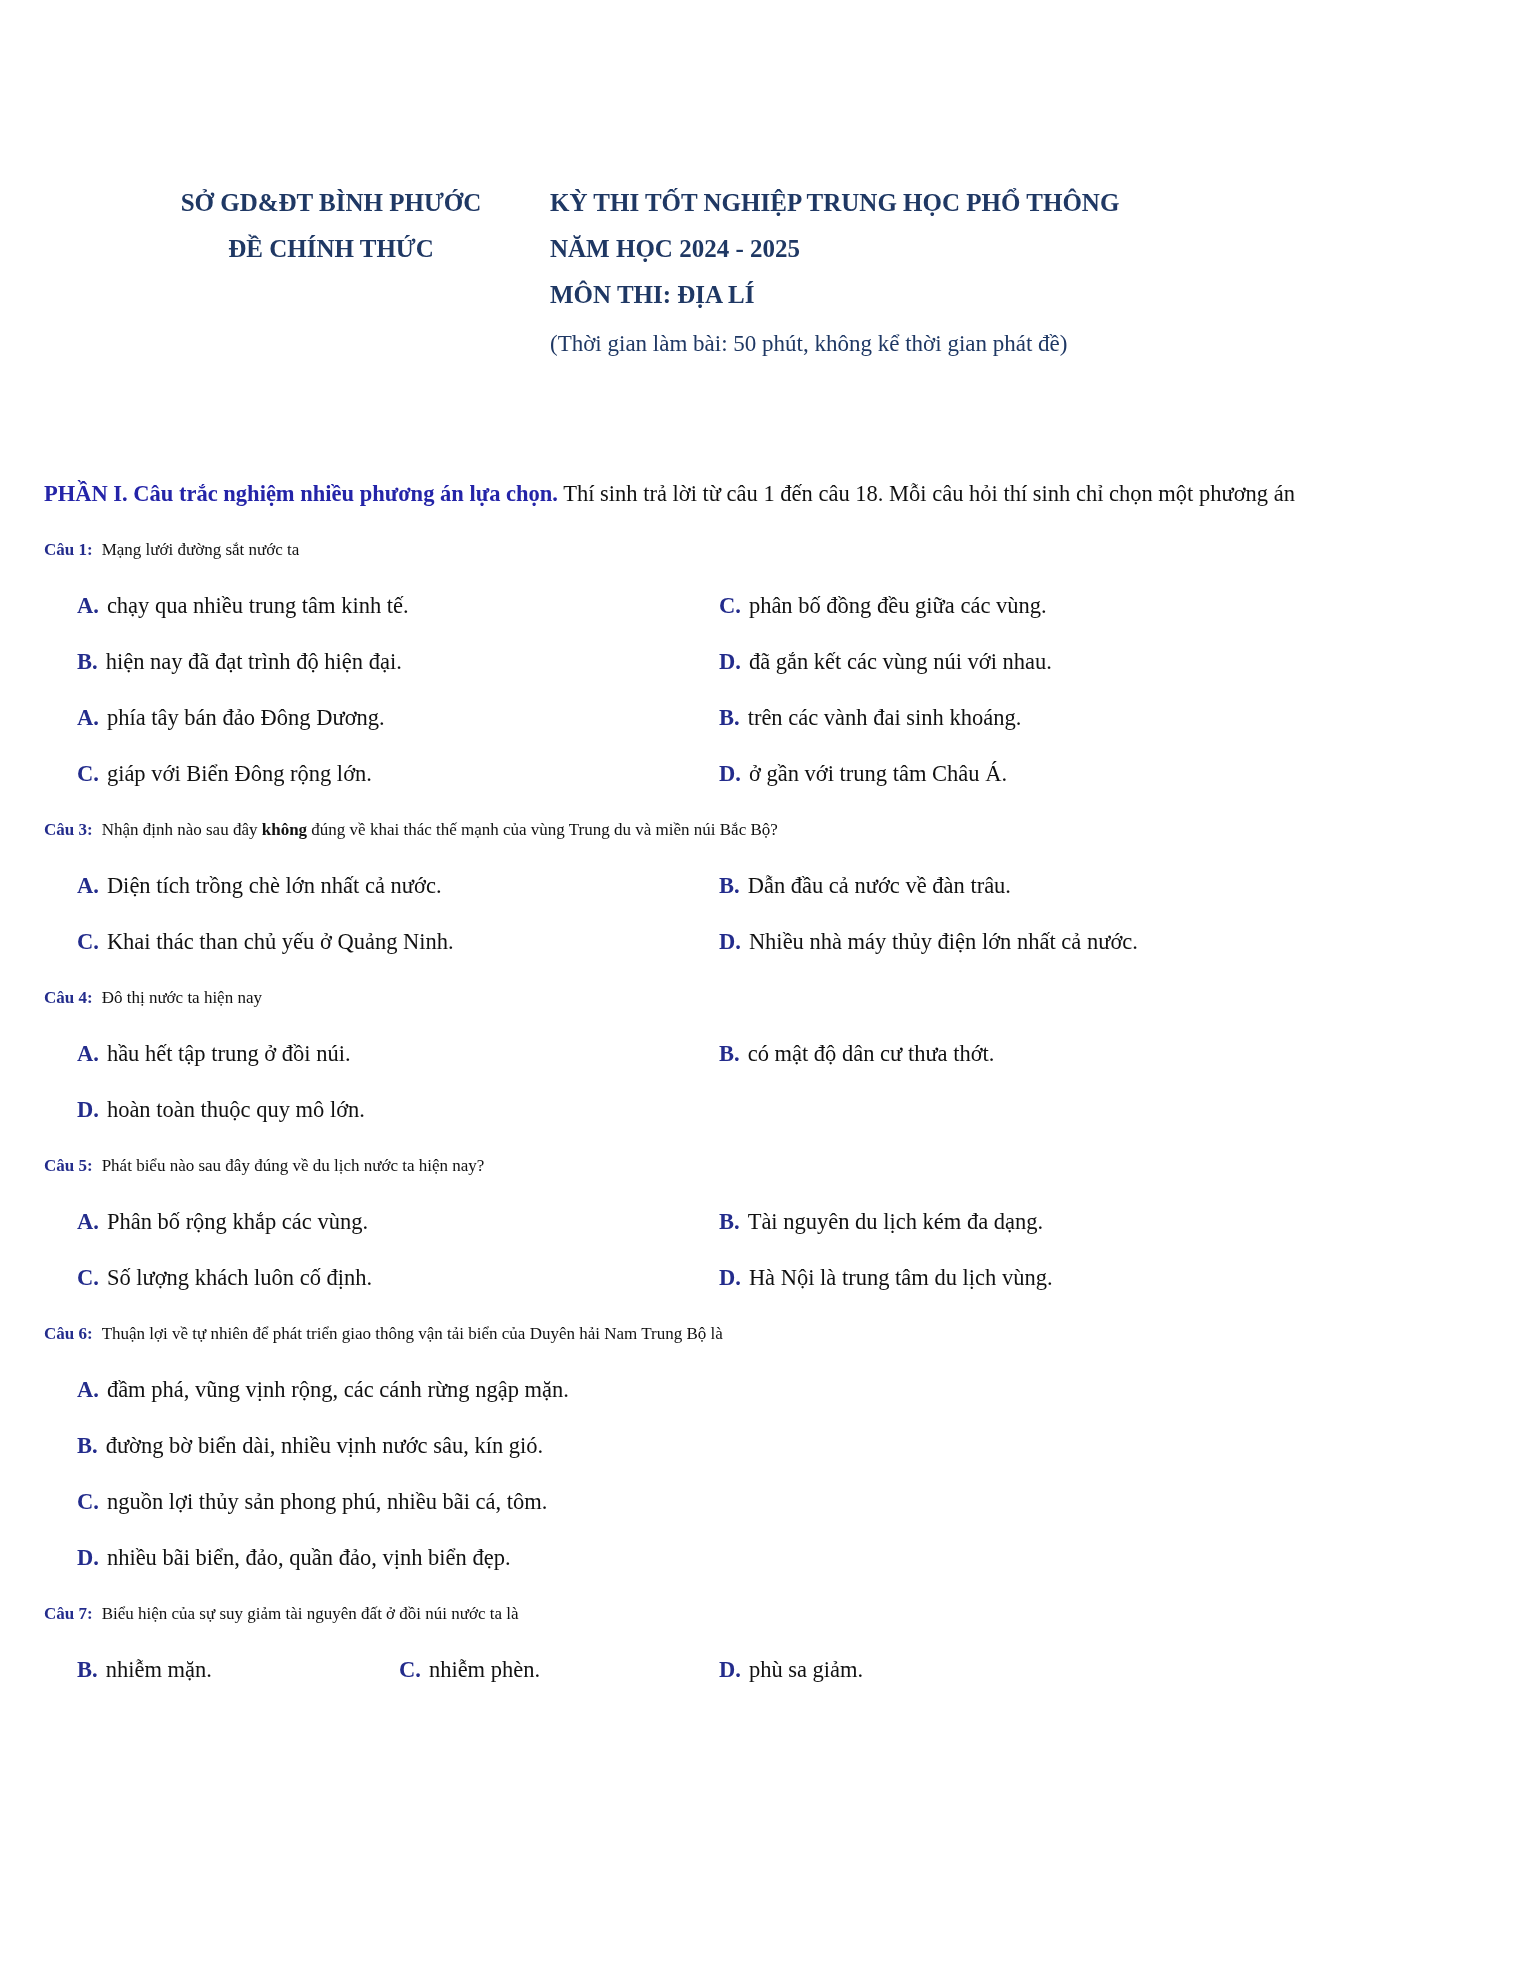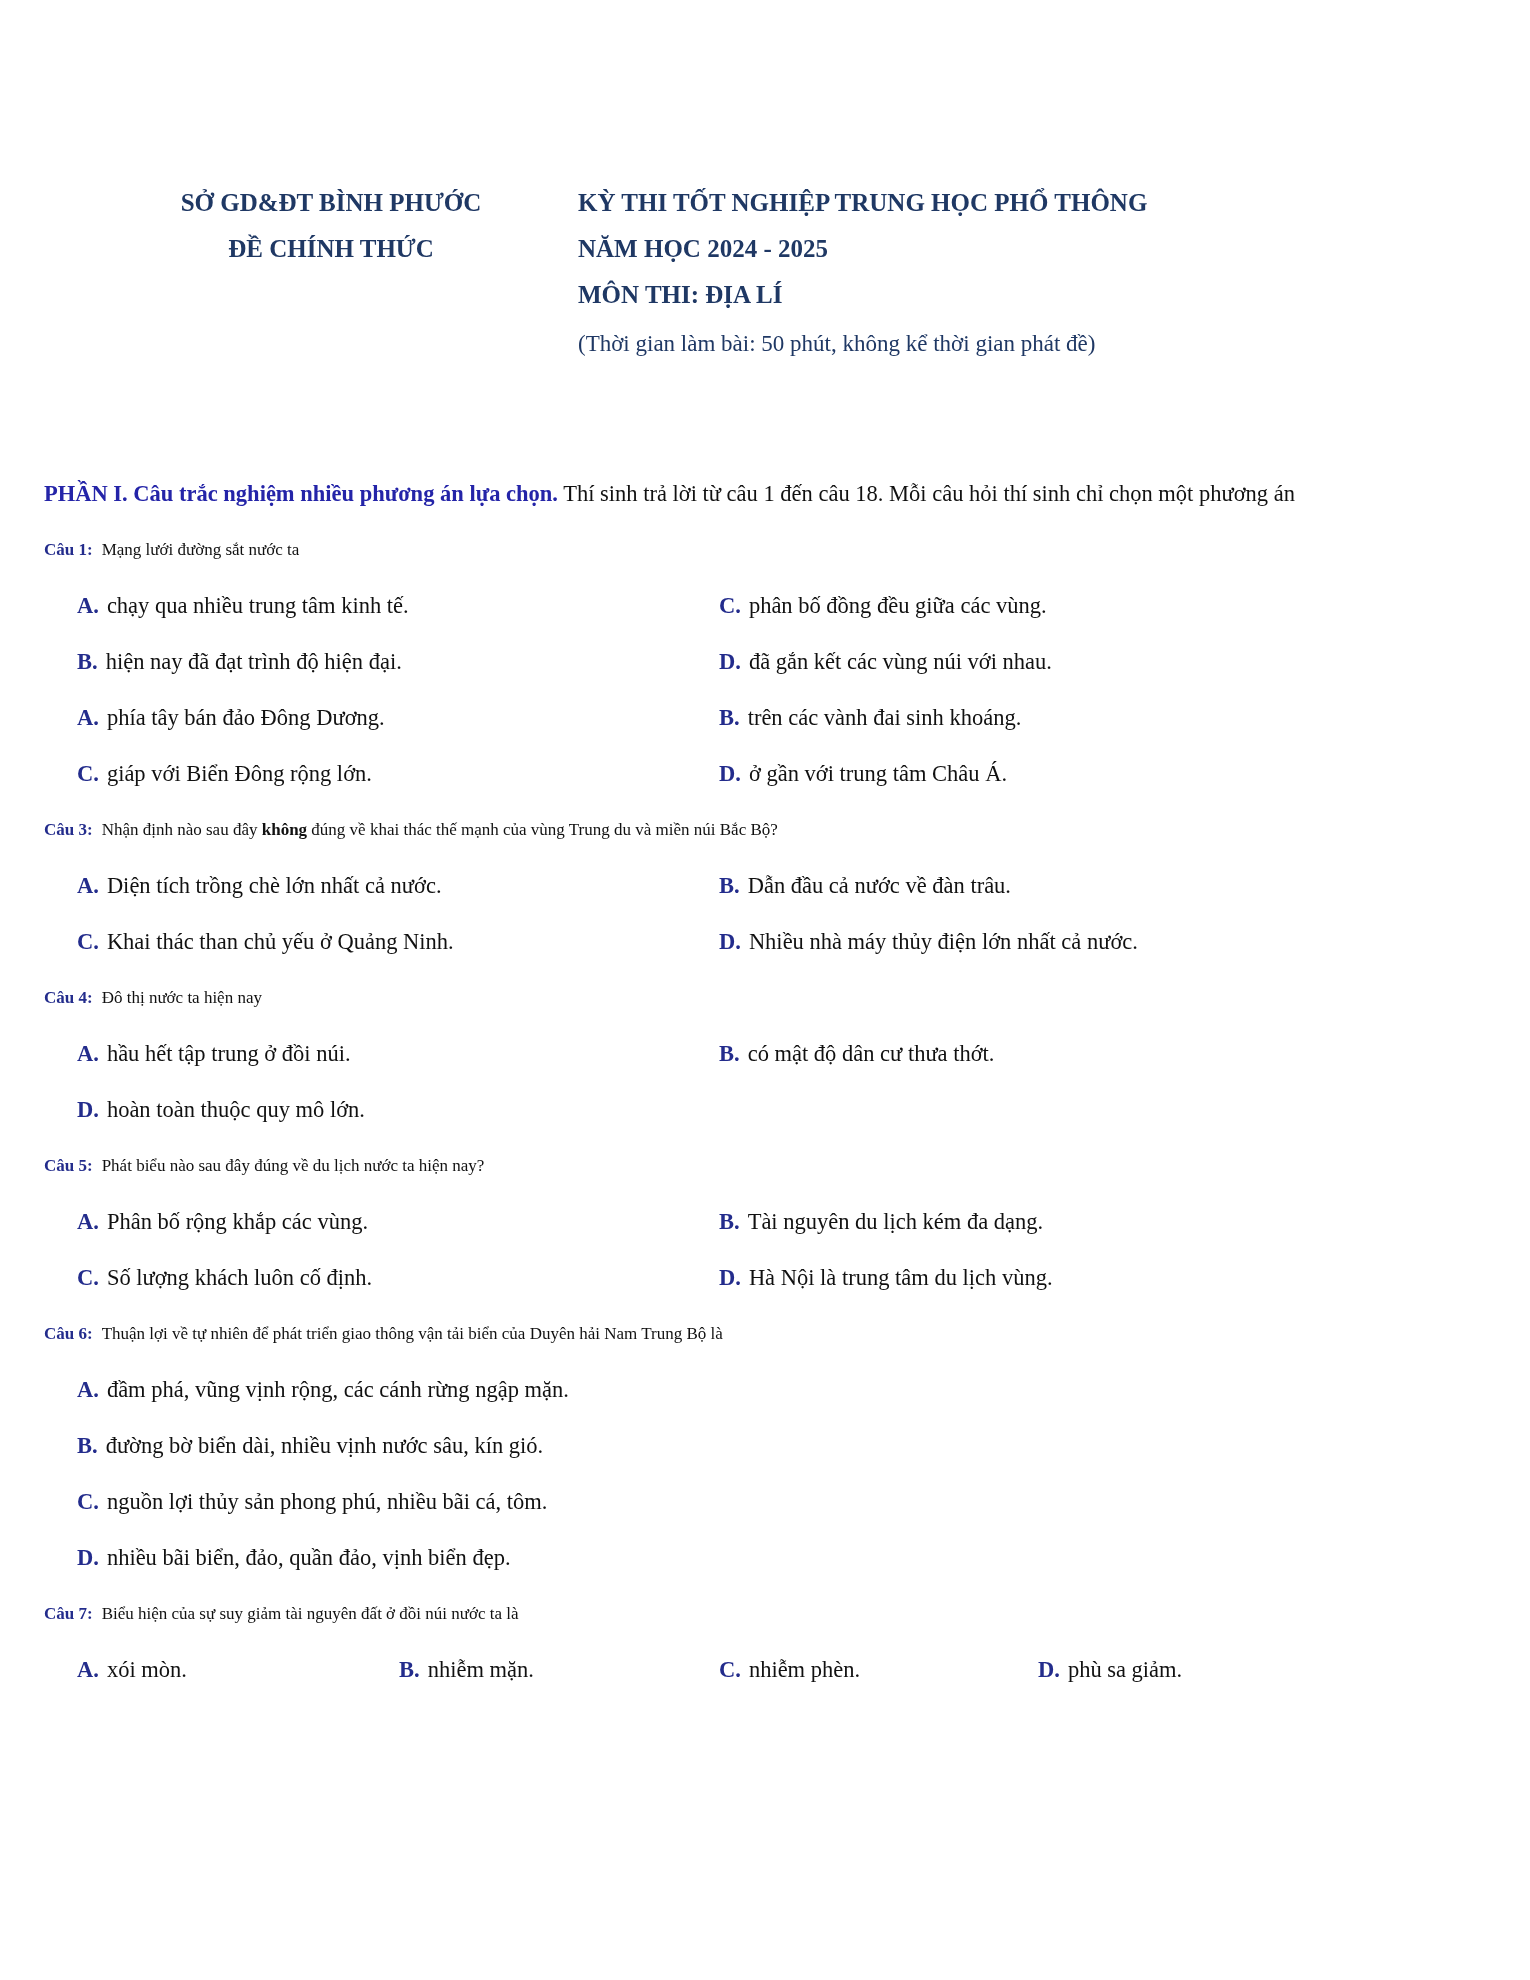--- a/index.html
+++ b/index.html
@@ -6,21 +6,21 @@
   .page{
     position:relative;
     width:1530px;height:1980px;
     margin:0 auto;
     background:var(--page-bg,#ffffff);
     font-family:"Liberation Serif","DejaVu Serif",serif;
     color:var(--ink,#111111);
     overflow:hidden;
   }
   
-  header{display:flex;padding-top:180px;gap:28px;}
+  header{display:flex;padding-top:180px;}
   .hdr-left{
     width:438px;margin-left:112px;text-align:center;
     font-weight:bold;font-size:25px;line-height:46px;
     color:var(--navy,#1f3864);
   }
   .hdr-right{
     width:775px;text-align:left;
     font-weight:bold;font-size:25px;line-height:46px;
     color:var(--navy,#1f3864);
   }
@@ -116,21 +116,20 @@
           <div class="opts stacked">
             <div class="opt"><span class="opt-letter">A.</span><span class="opt-text">đầm phá, vũng vịnh rộng, các cánh rừng ngập mặn.</span></div>
             <div class="opt"><span class="opt-letter">B.</span><span class="opt-text">đường bờ biển dài, nhiều vịnh nước sâu, kín gió.</span></div>
             <div class="opt"><span class="opt-letter">C.</span><span class="opt-text">nguồn lợi thủy sản phong phú, nhiều bãi cá, tôm.</span></div>
             <div class="opt"><span class="opt-letter">D.</span><span class="opt-text">nhiều bãi biển, đảo, quần đảo, vịnh biển đẹp.</span></div>
           </div>
         </div>
         <div class="question">
           <p class="q-text"><span class="q-label">Câu 7:</span><span class="t-seg">Biểu hiện của sự suy giảm tài nguyên đất ở đồi núi nước ta là</span></p>
           <div class="opts four-col">
-            <div class="opt"><span class="opt-letter">A.</span><span class="opt-text">xói mòn.</span></div>
             <div class="opt"><span class="opt-letter">B.</span><span class="opt-text">nhiễm mặn.</span></div>
             <div class="opt"><span class="opt-letter">C.</span><span class="opt-text">nhiễm phèn.</span></div>
             <div class="opt"><span class="opt-letter">D.</span><span class="opt-text">phù sa giảm.</span></div>
           </div>
         </div>
       </div>
   </main>
 </div>
 
 </body></html>

